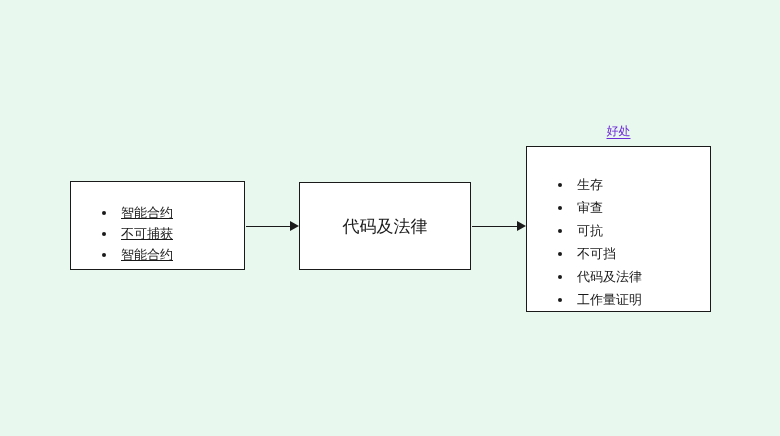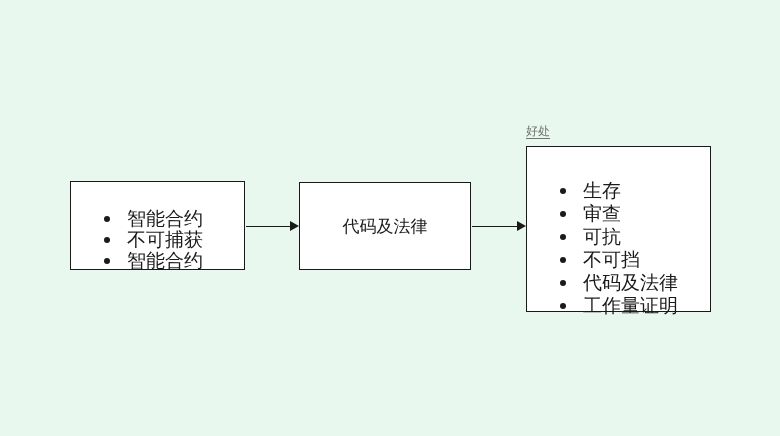--- a/index.html
+++ b/index.html
@@ -13,45 +13,46 @@
     overflow: hidden;
   }
   .canvas {
     position: relative;
     width: 780px;
     height: 436px;
     background: #e8f8ee;
   }
   .node-label {
     position: absolute;
-    text-align: left;
+    text-align: center;
     font-size: 12px;
-    color: #737373;
+    color: #6d28d9;
     text-decoration: underline;
     text-underline-offset: 3px;
   }
   .node-box {
     position: absolute;
     background: #ffffff;
     border: 1px solid #1a1a1a;
     box-sizing: border-box;
     color: #1a1a1a;
   }
   .node-box ul {
-    margin: 10px;
+    margin: 4px;
     padding: 0 0 0 42px;
     list-style: disc;
-    font-size: 19px;
+    font-size: 13px;
     line-height: 21px;
   }
   .node-box ul li {
     padding-left: 4px;
   }
   #box-pillars ul {
     padding-top: 16px;
+    text-decoration: underline;
   }
   #box-benefits ul {
     padding-top: 22px;
     line-height: 23px;
   }
   .center-text {
     display: flex;
     align-items: center;
     justify-content: center;
     font-size: 17px;

